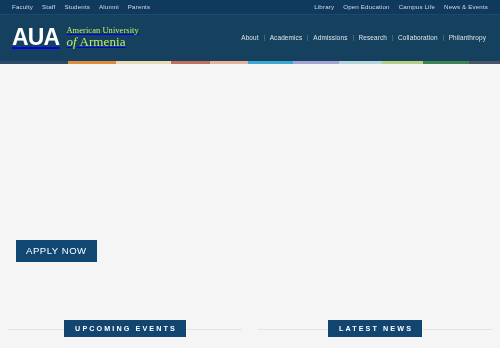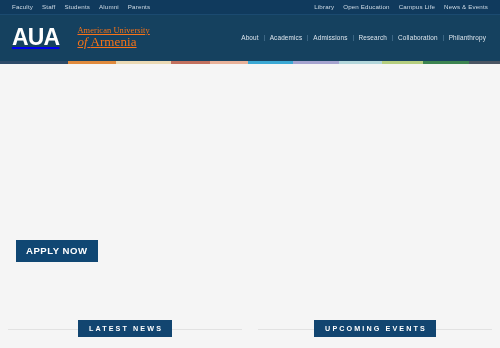--- a/index.html
+++ b/index.html
@@ -62,38 +62,37 @@
     align-items: center;
     justify-content: space-between;
     padding: 0 12px;
     position: relative;
     z-index: 4;
   }
 
   .brand {
     display: flex;
     align-items: center;
-    gap: 18px;
+    gap: 7px;
     cursor: pointer;
   }
 
   .logo-mark {
     font-family: "Liberation Sans", sans-serif;
     font-weight: 700;
     font-size: 23px;
     line-height: 1;
     color: #ffffff;
     letter-spacing: -0.8px;
   }
 
   .logo-words {
-    color: #f97316;
+    color: #bef264;
     font-family: "Liberation Serif", serif;
     line-height: 1.12;
-    text-decoration: underline;
   }
   .logo-line1 {
     display: block;
     font-size: 8.4px;
     letter-spacing: 0.1px;
   }
   .logo-line2 {
     display: block;
     font-size: 13px;
     letter-spacing: 0.1px;
@@ -144,21 +143,21 @@
     position: absolute;
     left: 16px;
     top: 176px;
   }
 
   .apply-btn {
     display: inline-block;
     background: #104773;
     color: #ffffff;
     font-size: 9.6px;
-    font-weight: 700;
+    font-weight: 400;
     letter-spacing: 0.5px;
     padding: 6px 10px 6px 10px;
     border: none;
     line-height: 1;
     cursor: pointer;
     font-family: "Liberation Sans", sans-serif;
   }
 
   
   .sections {
@@ -258,21 +257,21 @@
 
   <div class="hero">
     <div class="hero-inner">
       <button class="apply-btn">APPLY NOW</button>
     </div>
   </div>
 
   <div class="sections">
     <div class="section-col">
       <div class="section-rule"></div>
-      <div class="section-badge">LATEST NEWS</div>
+      <div class="section-badge">UPCOMING EVENTS</div>
     </div>
     <div class="section-col">
       <div class="section-rule"></div>
-      <div class="section-badge">UPCOMING EVENTS</div>
+      <div class="section-badge">LATEST NEWS</div>
     </div>
   </div>
 
 </div>
 
 </body></html>

